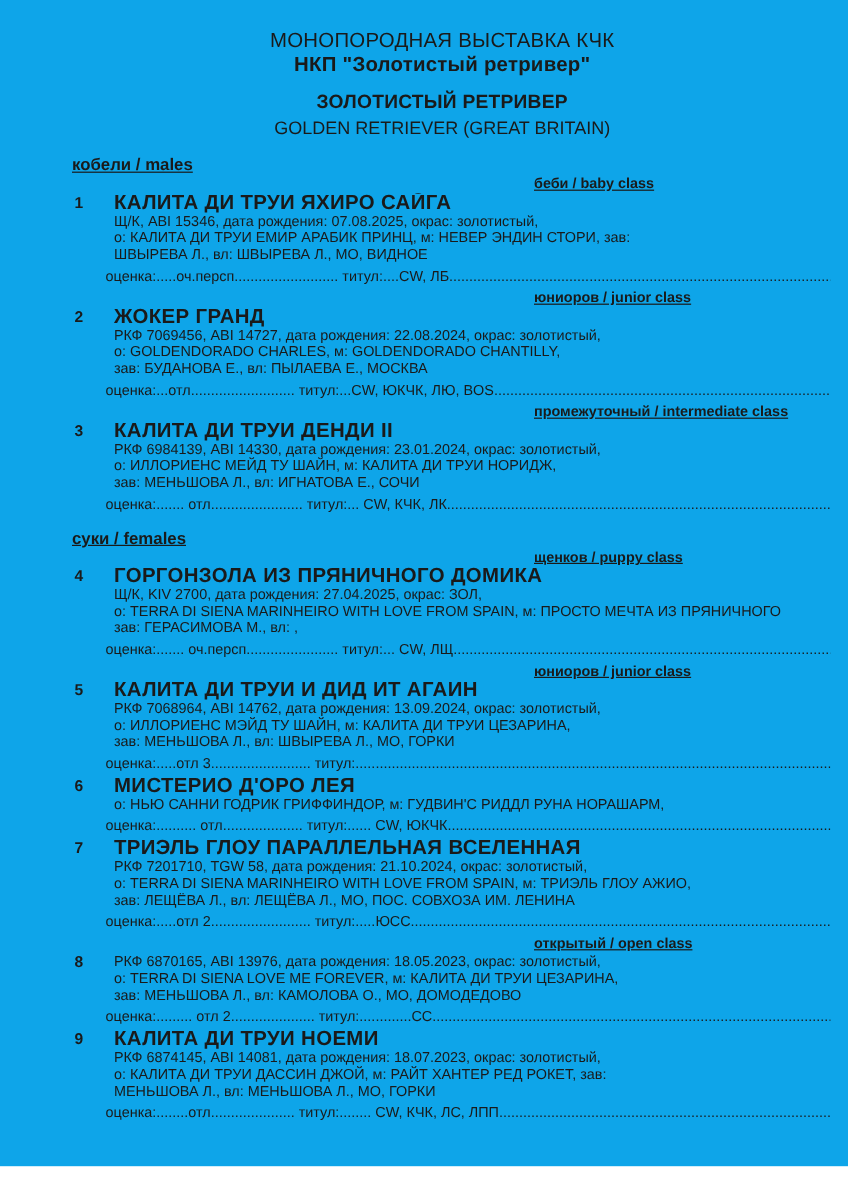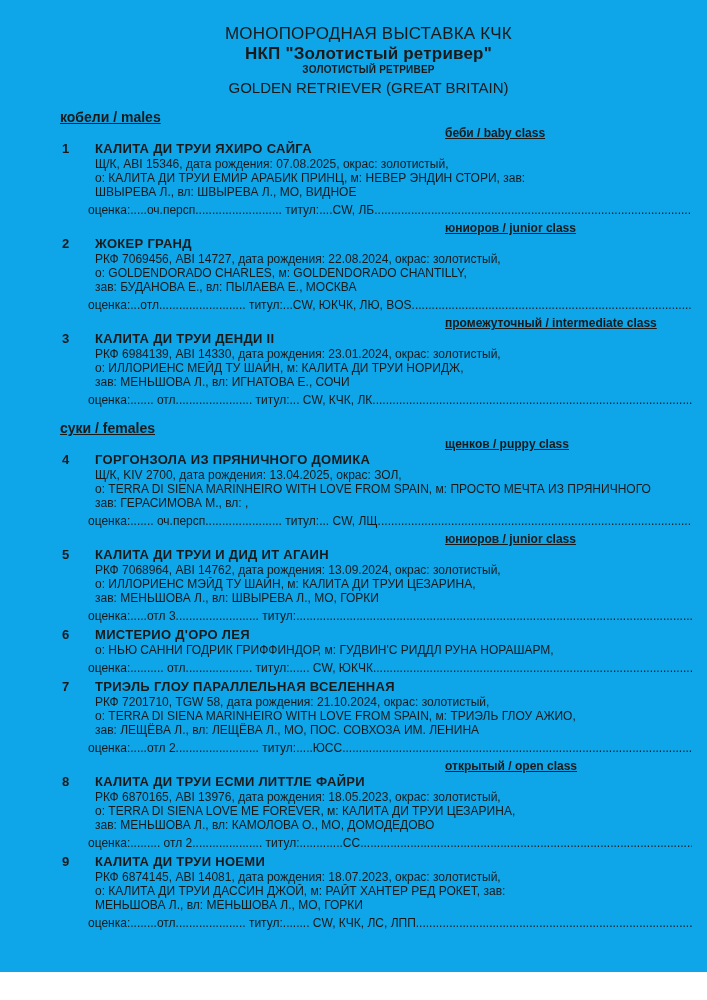--- a/index.html
+++ b/index.html
@@ -3,30 +3,30 @@
 <meta charset="utf-8">
 <style>
   * { margin:0; padding:0; box-sizing:border-box; }
   html,body { background:#ffffff; }
   body { font-family:"Liberation Sans", sans-serif; color:#1a1a1a; }
   .page { width:707px; height:972px; background:#0ea5e9; overflow:hidden; position:relative; }
 
   .header { margin:0 10px 0 40px; text-align:center; }
   .title1 { font-size:17px; line-height:20px; margin-top:24px; font-weight:500; letter-spacing:0.2px; }
   .title2 { font-size:17px; line-height:20px; font-weight:bold; letter-spacing:0.2px; }
-  .breed-ru { font-size:10px; font-weight:bold; letter-spacing:0.2px; }
+  .breed-ru { font-size:16px; font-weight:bold; margin-top:13px; letter-spacing:0.2px; }
   .breed-en { font-size:15px; margin-top:4px; }
 
   .section-label { font-size:14px; font-weight:bold; text-decoration:underline; margin:13px 0 0 60px; line-height:17px; }
   .class-label { font-size:12px; font-weight:bold; text-decoration:underline; margin-left:445px; line-height:14px; white-space:nowrap; }
 
   .entry { position:relative; margin:1px 15px 0 62px; }
   .entry-num { position:absolute; left:0; top:0; font-weight:bold; font-size:13px; }
   .entry-body { margin-left:33px; }
-  .entry-name { font-size:13px; font-weight:bold; line-height:16px; letter-spacing:0.3px; white-space:nowrap; overflow:hidden; }
+  .entry-name { font-size:17px; font-weight:bold; line-height:16px; letter-spacing:0.3px; white-space:nowrap; overflow:hidden; }
   .entry-line { font-size:12px; line-height:14px; white-space:nowrap; overflow:hidden; }
   .entry-score { font-size:12px; line-height:13px; margin:5px 0 4px -7px; white-space:nowrap; overflow:hidden; }
 </style>
 </head>
 <body>
 
 <div class="page">
 
   <div class="header">
     <div class="title1">МОНОПОРОДНАЯ ВЫСТАВКА КЧК</div>
@@ -77,21 +77,21 @@
   </div>
 
   <div class="section-label">суки / females</div>
 
   <div class="class-label">щенков / puppy class</div>
 
   <div class="entry">
     <div class="entry-num">4</div>
     <div class="entry-body">
       <div class="entry-name">ГОРГОНЗОЛА ИЗ ПРЯНИЧНОГО ДОМИКА</div>
-      <div class="entry-line">Щ/К, KIV 2700, дата рождения: 13.04.2025, окрас: ЗОЛ,</div>
+      <div class="entry-line">Щ/К, KIV 2700, дата рождения: 27.04.2025, окрас: ЗОЛ,</div>
       <div class="entry-line">о: TERRA DI SIENA MARINHEIRO WITH LOVE FROM SPAIN, м: ПРОСТО МЕЧТА ИЗ ПРЯНИЧНОГО</div>
       <div class="entry-line">зав: ГЕРАСИМОВА М., вл: ,</div>
       <div class="entry-score">оценка:....... оч.персп....................... титул:... CW, ЛЩ....................................................................................................................................</div>
     </div>
   </div>
 
   <div class="class-label">юниоров / junior class</div>
 
   <div class="entry">
     <div class="entry-num">5</div>
@@ -122,21 +122,20 @@
       <div class="entry-line">зав: ЛЕЩЁВА Л., вл: ЛЕЩЁВА Л., МО, ПОС. СОВХОЗА ИМ. ЛЕНИНА</div>
       <div class="entry-score">оценка:.....отл 2......................... титул:.....ЮСС....................................................................................................................................</div>
     </div>
   </div>
 
   <div class="class-label">открытый / open class</div>
 
   <div class="entry">
     <div class="entry-num">8</div>
     <div class="entry-body">
-      <div class="entry-name">КАЛИТА ДИ ТРУИ ЕСМИ ЛИТТЛЕ ФАЙРИ</div>
       <div class="entry-line">РКФ 6870165, ABI 13976, дата рождения: 18.05.2023, окрас: золотистый,</div>
       <div class="entry-line">о: TERRA DI SIENA LOVE ME FOREVER, м: КАЛИТА ДИ ТРУИ ЦЕЗАРИНА,</div>
       <div class="entry-line">зав: МЕНЬШОВА Л., вл: КАМОЛОВА О., МО, ДОМОДЕДОВО</div>
       <div class="entry-score">оценка:......... отл 2..................... титул:.............СС....................................................................................................................................</div>
     </div>
   </div>
 
   <div class="entry">
     <div class="entry-num">9</div>
     <div class="entry-body">

